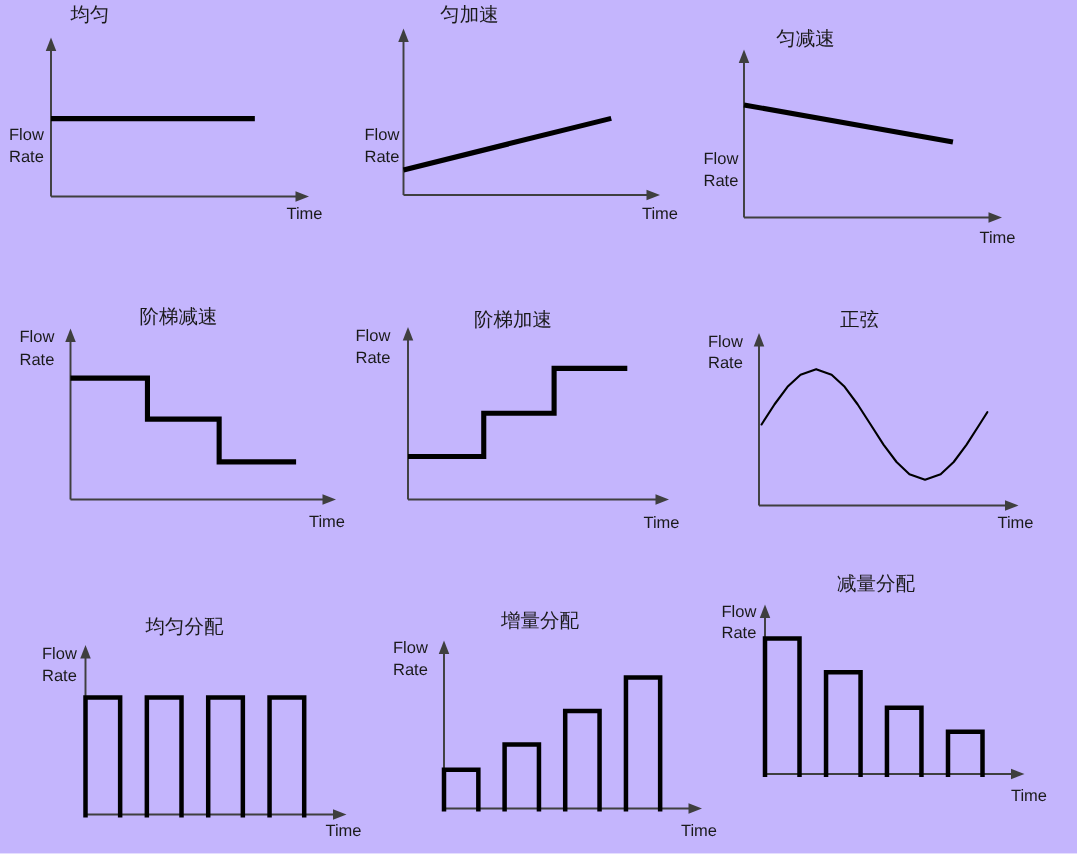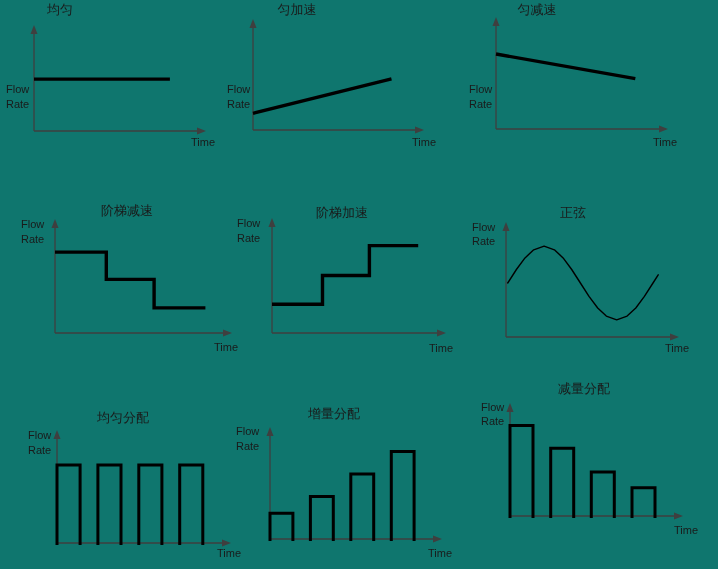--- a/index.html
+++ b/index.html
@@ -8,21 +8,21 @@
     width: 718px;
     height: 569px;
     background: #ffffff;
     font-family: "Liberation Sans", "DejaVu Sans", sans-serif;
     overflow: hidden;
   }
   #canvas {
     position: relative;
     width: 718px;
     height: 569px;
-    background: #0f766e;
+    background: #c4b5fd;
   }
   .chart {
     position: absolute;
   }
   .chart svg {
     display: block;
   }
   svg text {
     font-family: "Liberation Sans", "DejaVu Sans", sans-serif;
   }
@@ -37,47 +37,47 @@
         <line x1="34" y1="131" x2="34" y2="32" stroke="#3f3f3f" stroke-width="1.3"></line>
         <polygon points="30.5,34 37.5,34 34,25" fill="#3f3f3f"></polygon>
         <line x1="34" y1="131" x2="199" y2="131" stroke="#3f3f3f" stroke-width="1.3"></line>
         <polygon points="197,127.5 197,134.5 206,131" fill="#3f3f3f"></polygon>
         <text x="6" y="93" font-size="11" fill="#1a1a1a">Flow</text>
         <text x="6" y="108" font-size="11" fill="#1a1a1a">Rate</text>
         <text x="203" y="146" text-anchor="middle" font-size="11" fill="#1a1a1a">Time</text>
         <path d="M34.0,79.1 L169.9,79.1" fill="none" stroke="#000000" stroke-width="3.4" stroke-linejoin="miter" stroke-linecap="butt"></path>
       </svg>
     </div>
-  <div class="chart" id="chart-1" style="left: 224px; top: 0px; width: 228px; height: 162px;">
+  <div class="chart" id="chart-1" style="left: 240px; top: 0px; width: 228px; height: 162px;">
       <svg width="228" height="162" viewBox="0 0 228 162">
         <text x="73" y="14" text-anchor="middle" font-size="13" fill="#1a1a1a">匀加速</text>
         <line x1="29" y1="130" x2="29" y2="26" stroke="#3f3f3f" stroke-width="1.3"></line>
         <polygon points="25.5,28 32.5,28 29,19" fill="#3f3f3f"></polygon>
         <line x1="29" y1="130" x2="193" y2="130" stroke="#3f3f3f" stroke-width="1.3"></line>
         <polygon points="191,126.5 191,133.5 200,130" fill="#3f3f3f"></polygon>
         <text x="3" y="93" font-size="11" fill="#1a1a1a">Flow</text>
         <text x="3" y="108" font-size="11" fill="#1a1a1a">Rate</text>
         <text x="200" y="146" text-anchor="middle" font-size="11" fill="#1a1a1a">Time</text>
         <path d="M29.0,113.3 L167.5,78.9" fill="none" stroke="#000000" stroke-width="3.4" stroke-linejoin="miter" stroke-linecap="butt"></path>
       </svg>
     </div>
-  <div class="chart" id="chart-2" style="left: 460px; top: 0px; width: 258px; height: 162px;">
+  <div class="chart" id="chart-2" style="left: 460px; top: 16px; width: 258px; height: 162px;">
       <svg width="258" height="162" viewBox="0 0 258 162">
         <text x="77" y="14" text-anchor="middle" font-size="13" fill="#1a1a1a">匀减速</text>
         <line x1="36" y1="129" x2="36" y2="24" stroke="#3f3f3f" stroke-width="1.3"></line>
         <polygon points="32.5,26 39.5,26 36,17" fill="#3f3f3f"></polygon>
         <line x1="36" y1="129" x2="201" y2="129" stroke="#3f3f3f" stroke-width="1.3"></line>
         <polygon points="199,125.5 199,132.5 208,129" fill="#3f3f3f"></polygon>
         <text x="9" y="93" font-size="11" fill="#1a1a1a">Flow</text>
         <text x="9" y="108" font-size="11" fill="#1a1a1a">Rate</text>
         <text x="205" y="146" text-anchor="middle" font-size="11" fill="#1a1a1a">Time</text>
         <path d="M36.0,54.0 L175.3,78.6" fill="none" stroke="#000000" stroke-width="3.4" stroke-linejoin="miter" stroke-linecap="butt"></path>
       </svg>
     </div>
-  <div class="chart" id="chart-3" style="left: 12px; top: 194px; width: 230px; height: 172px;">
+  <div class="chart" id="chart-3" style="left: 4px; top: 194px; width: 230px; height: 172px;">
       <svg width="230" height="172" viewBox="0 0 230 172">
         <text x="115" y="21" text-anchor="middle" font-size="13" fill="#1a1a1a">阶梯减速</text>
         <line x1="43" y1="139" x2="43" y2="32" stroke="#3f3f3f" stroke-width="1.3"></line>
         <polygon points="39.5,34 46.5,34 43,25" fill="#3f3f3f"></polygon>
         <line x1="43" y1="139" x2="213" y2="139" stroke="#3f3f3f" stroke-width="1.3"></line>
         <polygon points="211,135.5 211,142.5 220,139" fill="#3f3f3f"></polygon>
         <text x="9" y="34" font-size="11" fill="#1a1a1a">Flow</text>
         <text x="9" y="49" font-size="11" fill="#1a1a1a">Rate</text>
         <text x="214" y="157" text-anchor="middle" font-size="11" fill="#1a1a1a">Time</text>
         <path d="M43.0,58.1 L94.3,58.1 L94.3,85.4 L142.1,85.4 L142.1,113.9 L193.4,113.9" fill="none" stroke="#000000" stroke-width="3.4" stroke-linejoin="miter" stroke-linecap="butt"></path>
@@ -118,21 +118,21 @@
         <polygon points="214,136.5 214,143.5 223,140" fill="#3f3f3f"></polygon>
         <text x="20" y="36" font-size="11" fill="#1a1a1a">Flow</text>
         <text x="20" y="51" font-size="11" fill="#1a1a1a">Rate</text>
         <text x="221" y="154" text-anchor="middle" font-size="11" fill="#1a1a1a">Time</text>
         <path d="M 49.0,142 L 49.0,62.0 L 72.1,62.0 L 72.1,142" fill="none" stroke="#000000" stroke-width="3" stroke-linejoin="miter"></path>
         <path d="M 89.9,142 L 89.9,62.0 L 113.0,62.0 L 113.0,142" fill="none" stroke="#000000" stroke-width="3" stroke-linejoin="miter"></path>
         <path d="M 130.8,142 L 130.8,62.0 L 153.9,62.0 L 153.9,142" fill="none" stroke="#000000" stroke-width="3" stroke-linejoin="miter"></path>
         <path d="M 171.7,142 L 171.7,62.0 L 194.8,62.0 L 194.8,142" fill="none" stroke="#000000" stroke-width="3" stroke-linejoin="miter"></path>
       </svg>
     </div>
-  <div class="chart" id="chart-7" style="left: 218px; top: 398px; width: 240px; height: 170px;">
+  <div class="chart" id="chart-7" style="left: 244px; top: 398px; width: 240px; height: 170px;">
       <svg width="240" height="170" viewBox="0 0 240 170">
         <text x="116" y="20" text-anchor="middle" font-size="13" fill="#1a1a1a">增量分配</text>
         <line x1="52" y1="141" x2="52" y2="36" stroke="#3f3f3f" stroke-width="1.3"></line>
         <polygon points="48.5,38 55.5,38 52,29" fill="#3f3f3f"></polygon>
         <line x1="52" y1="141" x2="217" y2="141" stroke="#3f3f3f" stroke-width="1.3"></line>
         <polygon points="215,137.5 215,144.5 224,141" fill="#3f3f3f"></polygon>
         <text x="18" y="37" font-size="11" fill="#1a1a1a">Flow</text>
         <text x="18" y="52" font-size="11" fill="#1a1a1a">Rate</text>
         <text x="222" y="159" text-anchor="middle" font-size="11" fill="#1a1a1a">Time</text>
         <path d="M 52.0,143 L 52.0,115.2 L 74.9,115.2 L 74.9,143" fill="none" stroke="#000000" stroke-width="3" stroke-linejoin="miter"></path>

